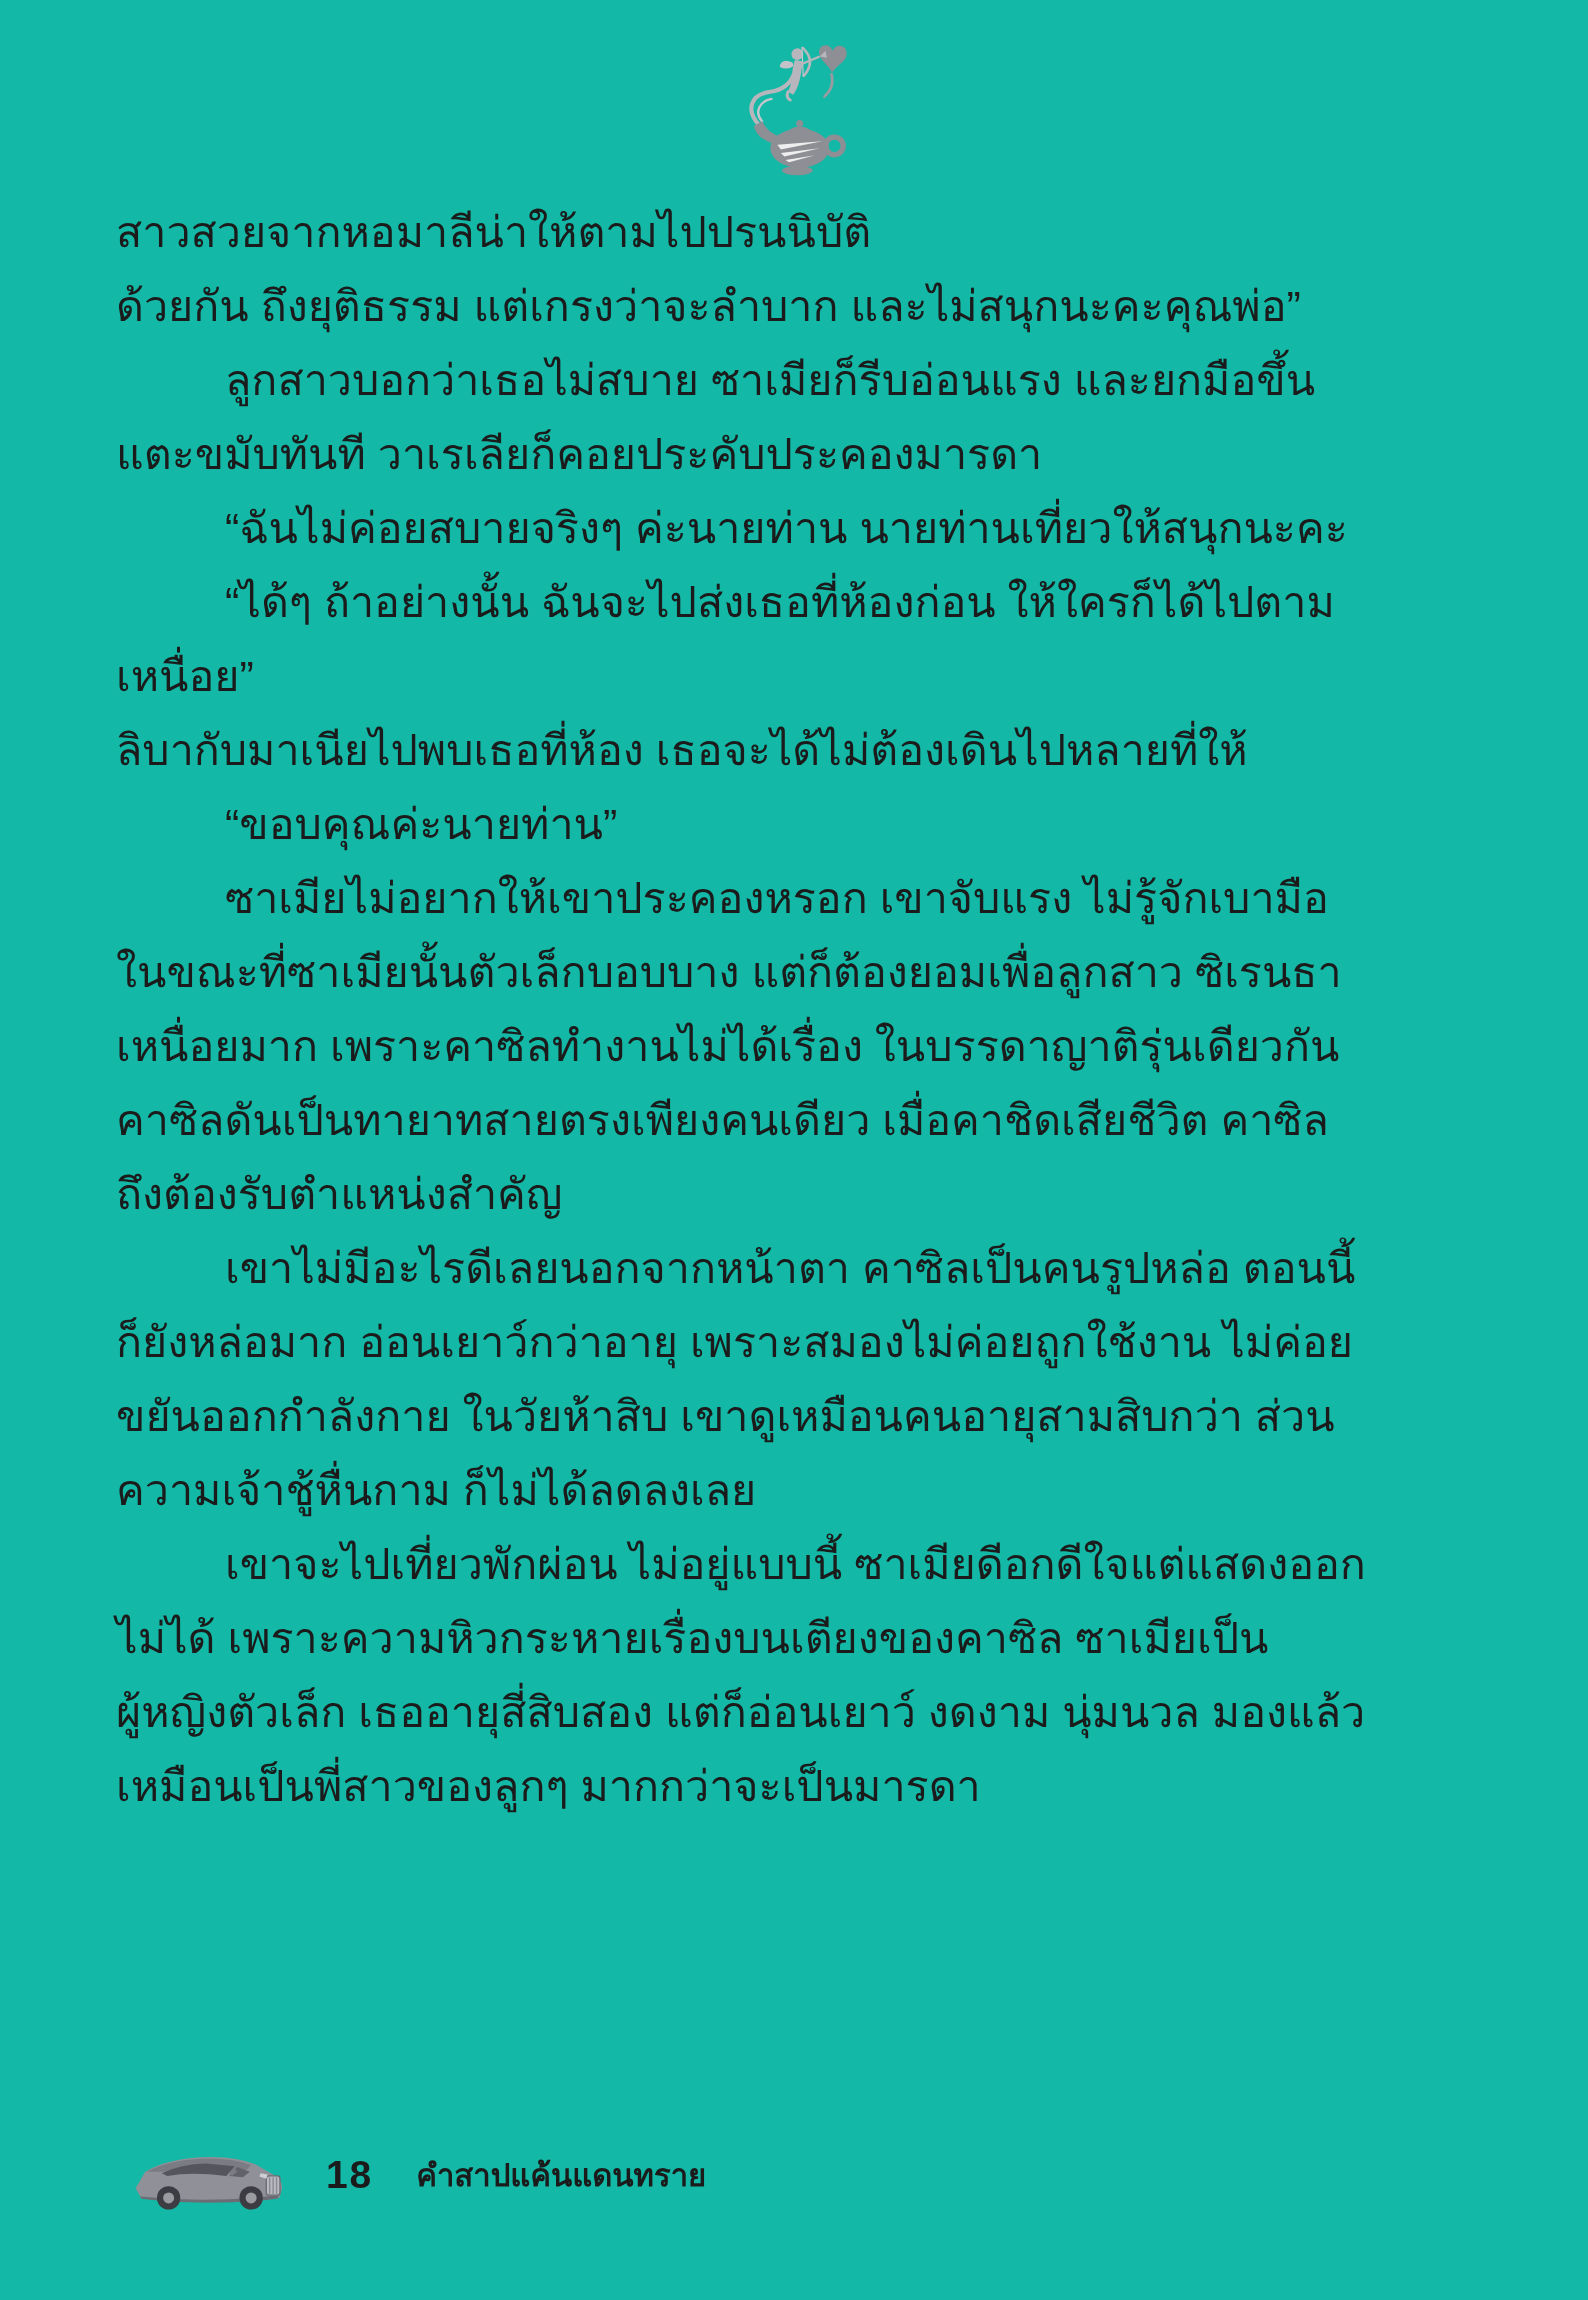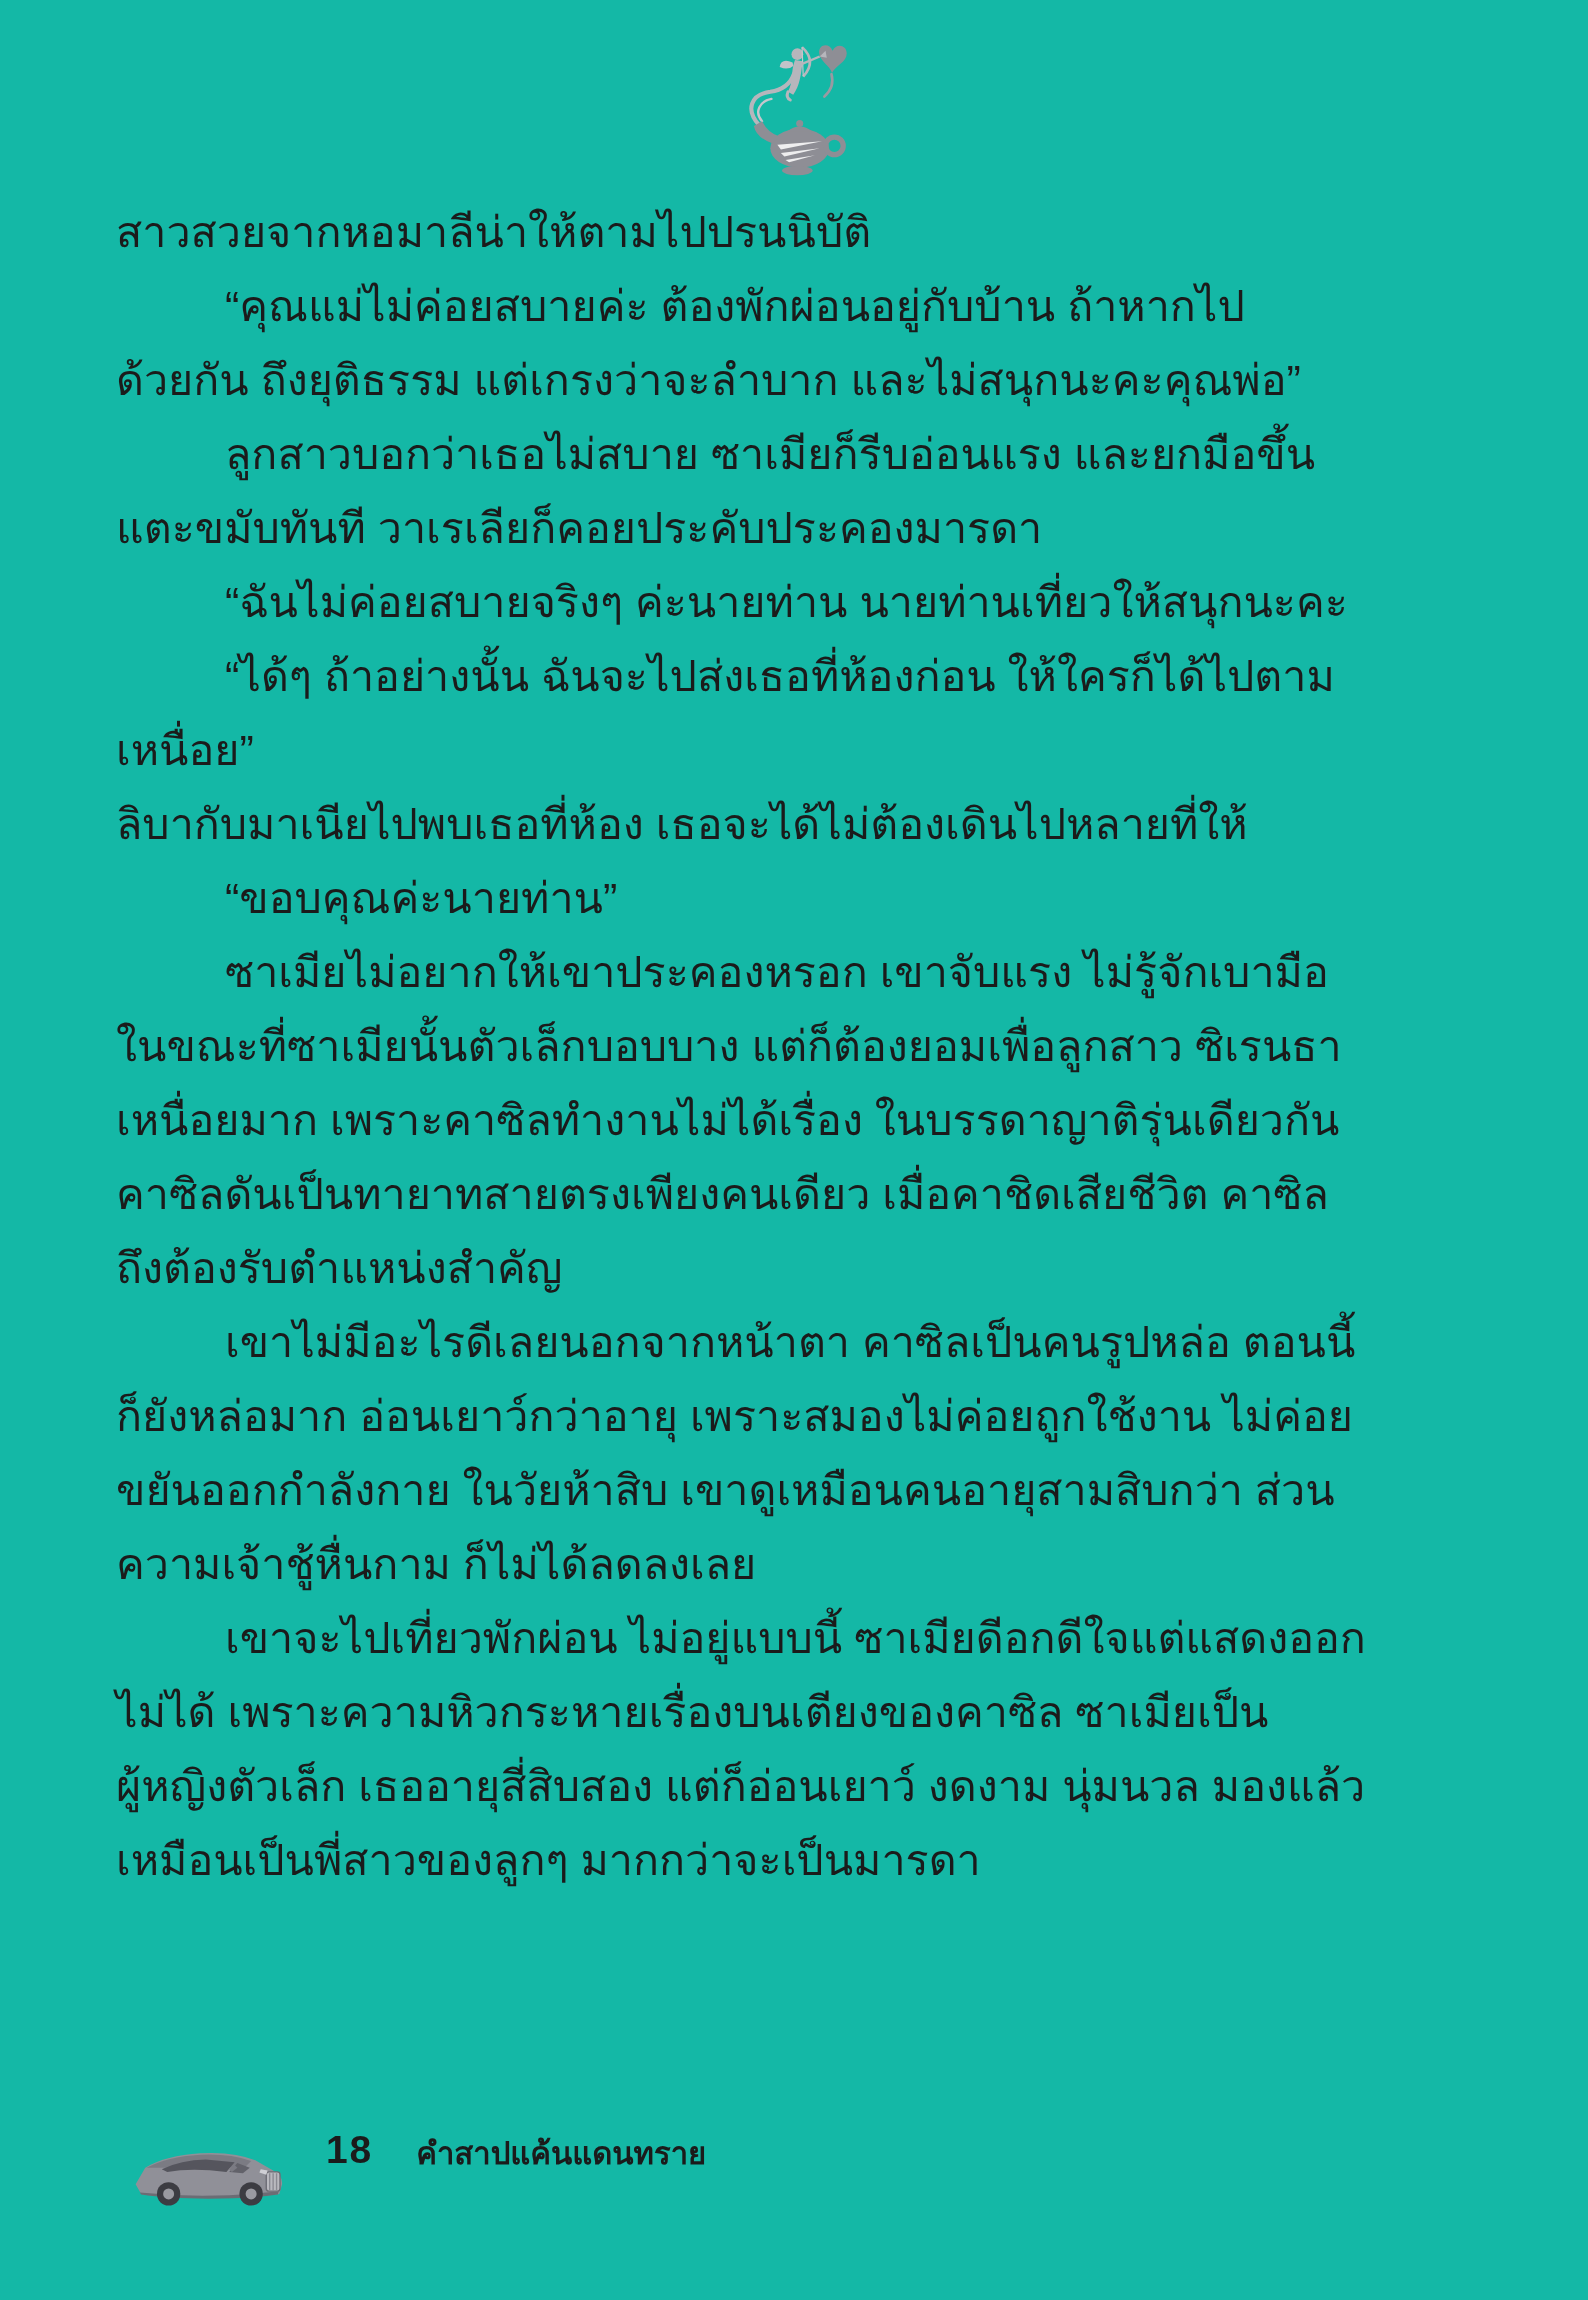--- a/index.html
+++ b/index.html
@@ -28,21 +28,21 @@
   .line{
     height:74px;
     white-space:nowrap;
   }
   .indent{padding-left:109px;}
   .footer{
     position:absolute;
     left:126px;top:2128px;
     height:93px;
     display:flex;
-    align-items:flex-start;
+    align-items:center;
   }
   .car{width:165px;height:85px;margin-right:35px;flex:0 0 auto;}
   .page-num{
     font-size:39px;
     font-weight:600;
     letter-spacing:1.9px;
     margin-right:43px;
   }
   .book-title{
     font-size:31px;
@@ -80,21 +80,20 @@
     <circle cx="167" cy="192" r="15" fill="none" stroke="#8e8e95" stroke-width="9"></circle>
     <ellipse cx="104" cy="234" rx="26" ry="8" fill="#8e8e95"></ellipse>
 
     <path d="M70,190 L146,184 L76,198 Z" fill="#ffffff" opacity="0.85"></path>
     <path d="M76,204 L142,196 L82,210 Z" fill="#ffffff" opacity="0.85"></path>
     <path d="M84,216 L134,208 L90,220 Z" fill="#ffffff" opacity="0.85"></path>
   </svg>
 
   <div class="body-text">
     <div class="line">สาวสวยจากหอมาลีน่าให้ตามไปปรนนิบัติ</div>
-    <div class="line indent">“คุณแม่ไม่ค่อยสบายค่ะ ต้องพักผ่อนอยู่กับบ้าน ถ้าหากไป</div>
     <div class="line">ด้วยกัน ถึงยุติธรรม แต่เกรงว่าจะลำบาก และไม่สนุกนะคะคุณพ่อ”</div>
     <div class="line indent">ลูกสาวบอกว่าเธอไม่สบาย ซาเมียก็รีบอ่อนแรง และยกมือขึ้น</div>
     <div class="line">แตะขมับทันที วาเรเลียก็คอยประคับประคองมารดา</div>
     <div class="line indent">“ฉันไม่ค่อยสบายจริงๆ ค่ะนายท่าน นายท่านเที่ยวให้สนุกนะคะ</div>
     <div class="line indent">“ได้ๆ ถ้าอย่างนั้น ฉันจะไปส่งเธอที่ห้องก่อน ให้ใครก็ได้ไปตาม</div>
     <div class="line">เหนื่อย”</div>
     <div class="line">ลิบากับมาเนียไปพบเธอที่ห้อง เธอจะได้ไม่ต้องเดินไปหลายที่ให้</div>
     <div class="line indent">“ขอบคุณค่ะนายท่าน”</div>
     <div class="line indent">ซาเมียไม่อยากให้เขาประคองหรอก เขาจับแรง ไม่รู้จักเบามือ</div>
     <div class="line">ในขณะที่ซาเมียนั้นตัวเล็กบอบบาง แต่ก็ต้องยอมเพื่อลูกสาว ซิเรนธา</div>

